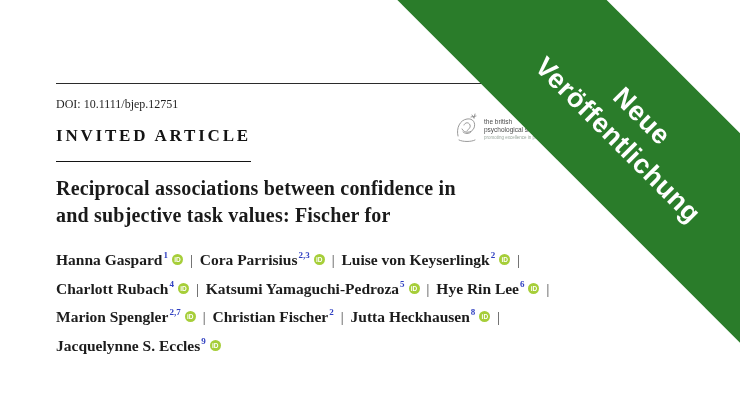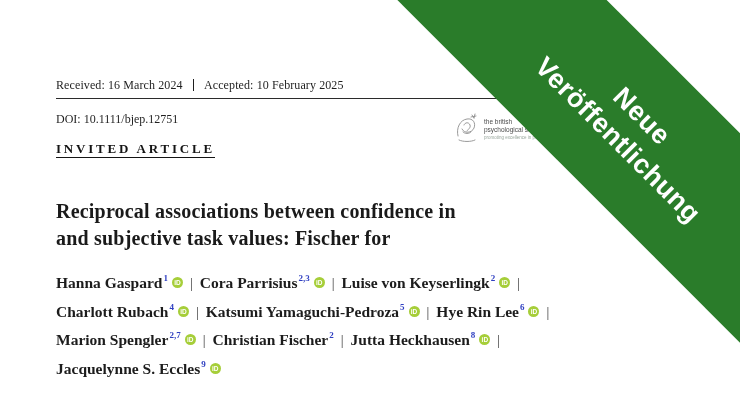--- a/index.html
+++ b/index.html
@@ -12,26 +12,26 @@
   .content { position:absolute; left:56px; top:78px; width:560px; }
 
   
   .meta-row { font-size:12px; letter-spacing:0.1px; color:#1f1f1f; white-space:nowrap; }
   .vbar { display:inline-block; width:1.4px; height:12px; background:#1f1f1f;
           margin:0 10px; vertical-align:-2px; }
   .rule { width:482px; border:none; border-top:1.1px solid #2b2b2b; margin-top:5px; }
   .doi-row { font-size:12px; margin-top:13px; color:#1f1f1f; }
 
   
-  .article-type { display:inline-block; margin-top:14px; font-size:13px; font-weight:bold;
-                  letter-spacing:2.8px; padding-bottom:0; border-bottom:1.7px solid #141414;
+  .article-type { display:inline-block; margin-top:14px; font-size:17px; font-weight:bold;
+                  letter-spacing:2.8px; padding-bottom:15px; border-bottom:1.7px solid #141414;
                   color:#141414; white-space:nowrap; }
 
   
-  .title { margin-top:40px; font-weight:bold; font-size:20px; line-height:27px;
+  .title { margin-top:13px; font-weight:bold; font-size:20px; line-height:27px;
            letter-spacing:0.2px; color:#1a1a1a; }
   .title div { white-space:nowrap; }
 
   
   .authors { margin-top:18px; font-size:15.5px; line-height:25.5px; font-weight:bold;
              color:#1c1c1c; white-space:nowrap; }
   .a-sup { font-size:9px; font-weight:bold; position:relative; top:-7px; margin-left:1px; }
   .a-sep { font-weight:normal; font-size:14px; color:#3a3a3a; padding:0 7px; }
   .orcid { display:inline-block; width:11px; height:11px; border-radius:50%;
            color:#ffffff; font-family:"Liberation Sans", sans-serif; font-weight:bold;
@@ -52,23 +52,20 @@
             font-family:"Liberation Sans", sans-serif; font-weight:bold;
             font-size:27px; line-height:34px; letter-spacing:0.5px; text-align:center; }
 </style>
 </head>
 <body>
 
 <div class="page">
 
   <div class="content">
 
-    <div class="meta-row">
-      <span>Received: 16 March 2024</span><span class="vbar"></span><span>Accepted: 10 February 2025</span>
-    </div>
 
     <hr class="rule">
 
     <div class="doi-row">DOI: 10.1111/bjep.12751</div>
 
     <div>
       <span class="article-type">INVITED ARTICLE</span>
     </div>
 
     <div class="title">

